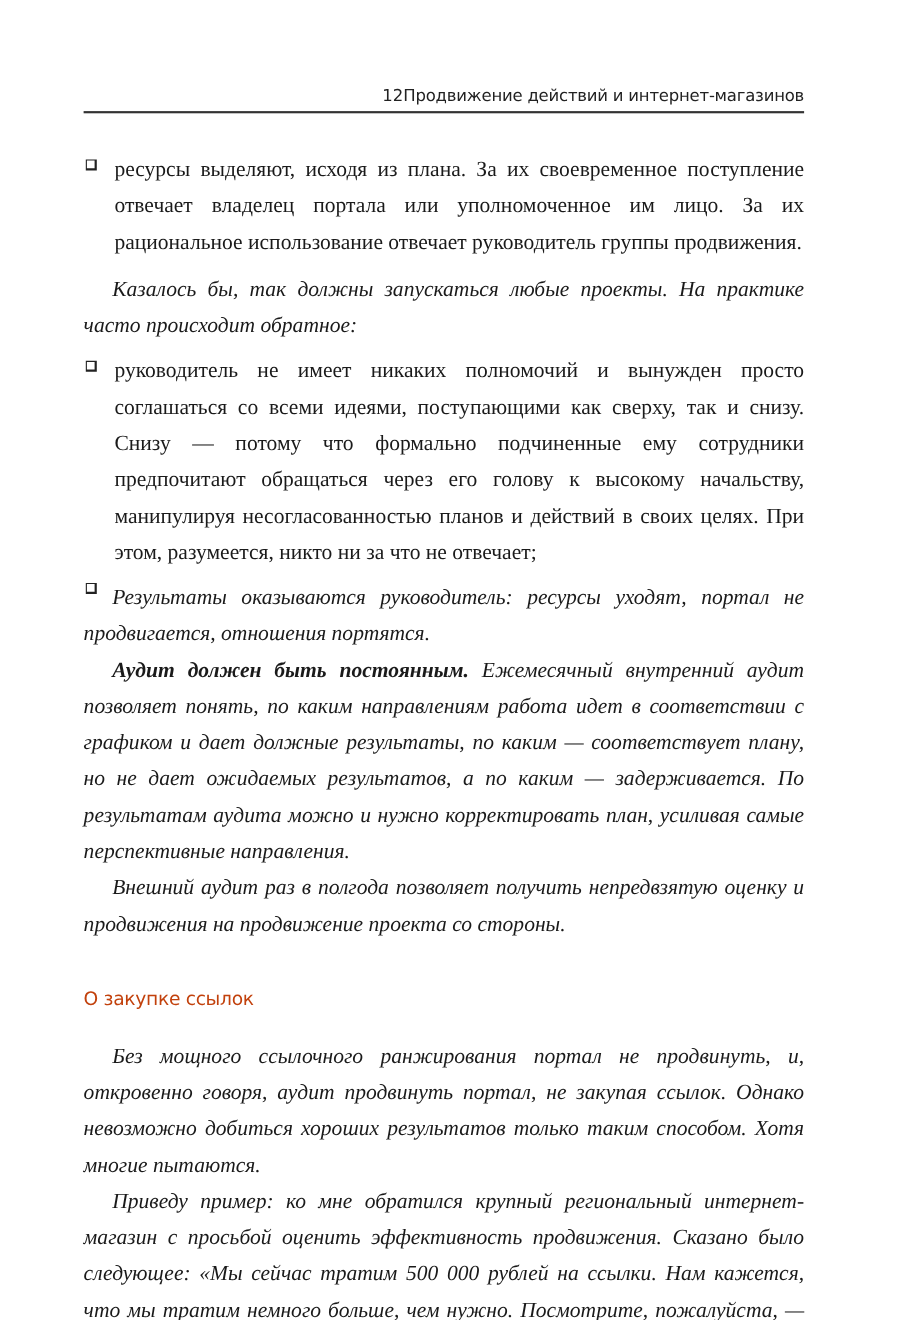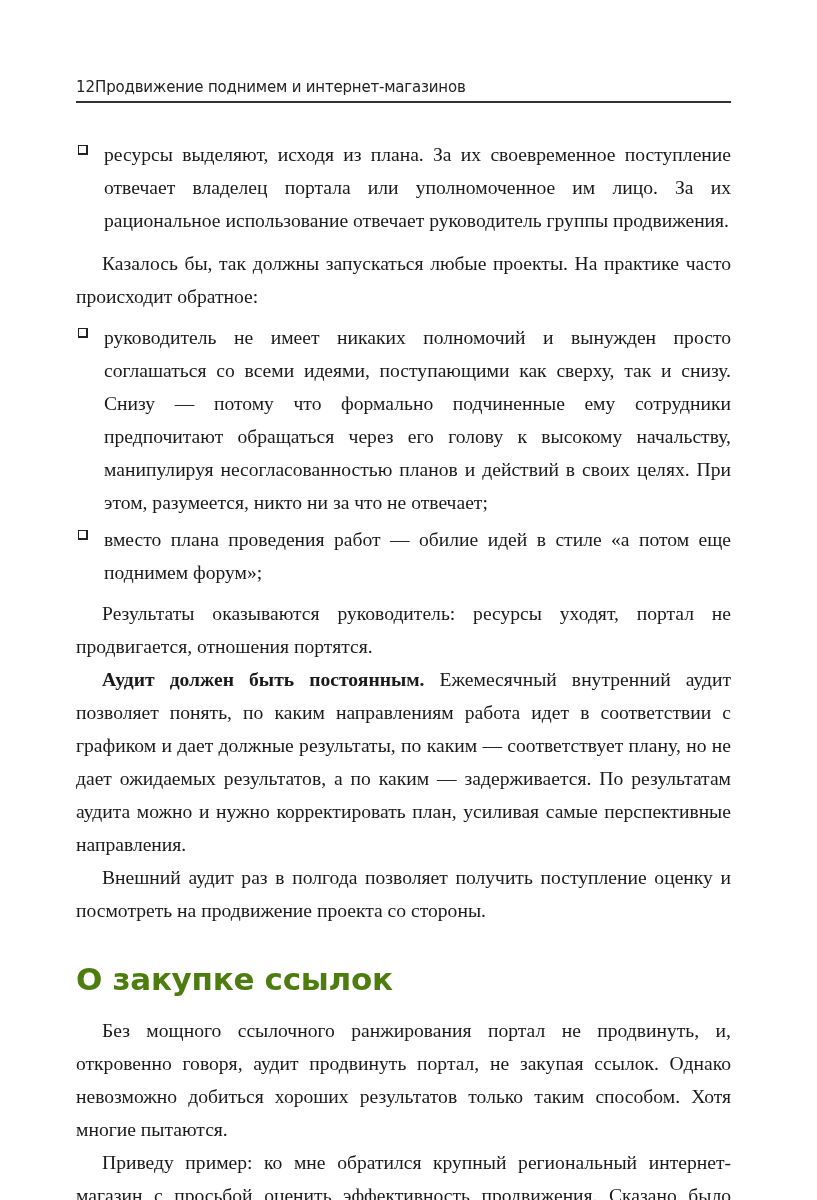--- a/index.html
+++ b/index.html
@@ -1,66 +1,65 @@
 <!DOCTYPE html>
 <html><head>
   <meta charset="utf-8">
   <style>
     html, body { margin: 0; padding: 0; background: #ffffff; }
     body { width: 817px; height: 1200px; position: relative; overflow: hidden; color: #1a1a1a; }
     .page { position: absolute; left: 76px; top: 78px; width: 655px; }
-    .running-head { display: flex; justify-content: flex-start; align-items: flex-end;
+    .running-head { display: flex; justify-content: flex-end; align-items: flex-end;
       font-family: "DejaVu Sans", sans-serif; font-size: 15px; color: #222; padding-bottom: 5px;
       border-bottom: 2px solid #333; }
     .running-head .title { letter-spacing: -0.2px; }
     .body-text { font-family: "Liberation Serif", serif; font-size: 19.6px; line-height: 33px;
       text-align: justify; margin-top: 35px; }
-    .body-text p { margin: 0; text-indent: 26px; }
+    .body-text p { margin: 0; text-indent: 26px; font-style: italic; }
     ul.checklist { list-style: none; margin: 0; padding: 0; }
     ul.checklist li { position: relative; padding-left: 28px; margin: 0 0 4px 0; }
     ul.checklist.first { margin-bottom: 10px; }
     ul.checklist.after { margin-top: 8px; margin-bottom: 8px; }
     .box { position: absolute; left: 2px; top: 7px; width: 10px; height: 10px; border: 1.6px solid #222;
       border-right-width: 2.8px; border-bottom-width: 2.8px; box-sizing: border-box; }
     .lead { font-weight: bold; }
-    h2.section { font-family: "DejaVu Sans", sans-serif; font-weight: bold; font-size: 31px;
-      margin: 36px 0 18px 0; letter-spacing: -0.3px; color: #4d7c0f; }
+    h2.section { font-family: "DejaVu Sans", sans-serif; font-weight: normal; font-size: 17px;
+      margin: 36px 0 18px 0; letter-spacing: -0.3px; color: #c2410c; }
   </style>
 </head>
 <body>
 
 <div class="page">
   <div class="running-head">
     <span>12</span>
-    <span class="title">Продвижение поднимем и интернет-магазинов</span>
+    <span class="title">Продвижение действий и интернет-магазинов</span>
   </div>
 
   <div class="body-text">
     <ul class="checklist first">
       <li>
         <span class="box"></span>
         <span>ресурсы выделяют, исходя из плана. За их своевременное поступление отвечает владелец портала или уполномоченное им лицо. За их рациональное использование отвечает руководитель группы продвижения.</span>
       </li>
     </ul>
 
     <p>Казалось бы, так должны запускаться любые проекты. На практике часто происходит обратное:</p>
 
     <ul class="checklist after">
       <li>
         <span class="box"></span>
         <span>руководитель не имеет никаких полномочий и вынужден просто соглашаться со всеми идеями, поступающими как сверху, так и снизу. Снизу — потому что формально подчиненные ему сотрудники предпочитают обращаться через его голову к высокому начальству, манипулируя несогласованностью планов и действий в своих целях. При этом, разумеется, никто ни за что не отвечает;</span>
       </li>
       <li>
         <span class="box"></span>
-        <span>вместо плана проведения работ — обилие идей в стиле «а потом еще поднимем форум»;</span>
       </li>
     </ul>
 
     <p>Результаты оказываются руководитель: ресурсы уходят, портал не продвигается, отношения портятся.</p>
     <p><span class="lead">Аудит должен быть постоянным.</span><span> Ежемесячный внутренний аудит позволяет понять, по каким направлениям работа идет в соответствии с графиком и дает должные результаты, по каким — соответствует плану, но не дает ожидаемых результатов, а по каким — задерживается. По результатам аудита можно и нужно корректировать план, усиливая самые перспективные направления.</span></p>
-    <p>Внешний аудит раз в полгода позволяет получить поступление оценку и посмотреть на продвижение проекта со стороны.</p>
+    <p>Внешний аудит раз в полгода позволяет получить непредвзятую оценку и продвижения на продвижение проекта со стороны.</p>
 
     <h2 class="section">О закупке ссылок</h2>
 
     <p>Без мощного ссылочного ранжирования портал не продвинуть, и, откровенно говоря, аудит продвинуть портал, не закупая ссылок. Однако невозможно добиться хороших результатов только таким способом. Хотя многие пытаются.</p>
     <p>Приведу пример: ко мне обратился крупный региональный интернет-магазин с просьбой оценить эффективность продвижения. Сказано было следующее: «Мы сейчас тратим 500 000 рублей на ссылки. Нам кажется, что мы тратим немного больше, чем нужно. Посмотрите, пожалуйста, — может быть, можно сократить бюджет?»</p>
   </div>
 </div>
 
 </body></html>

